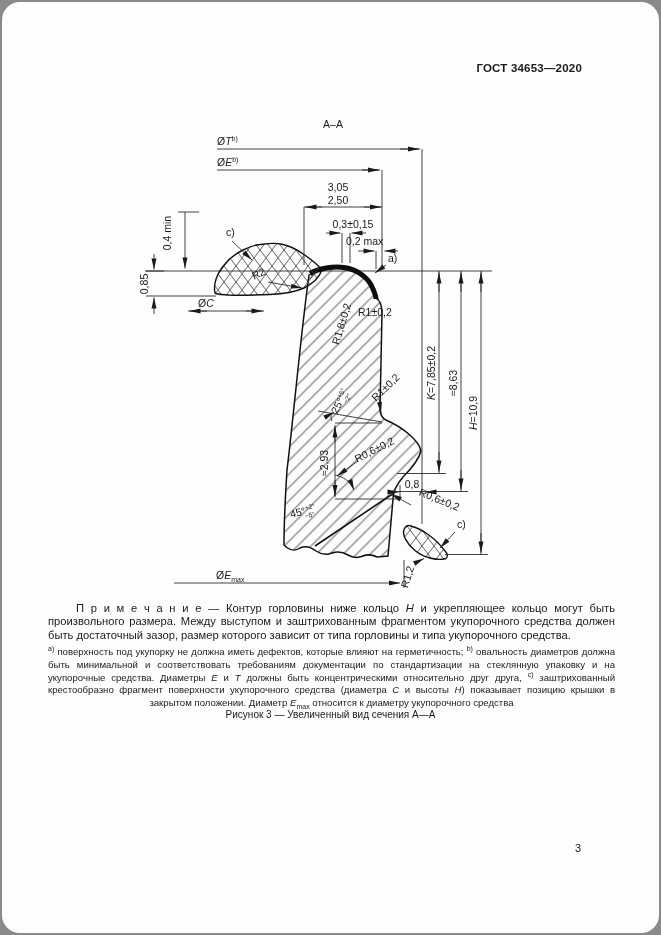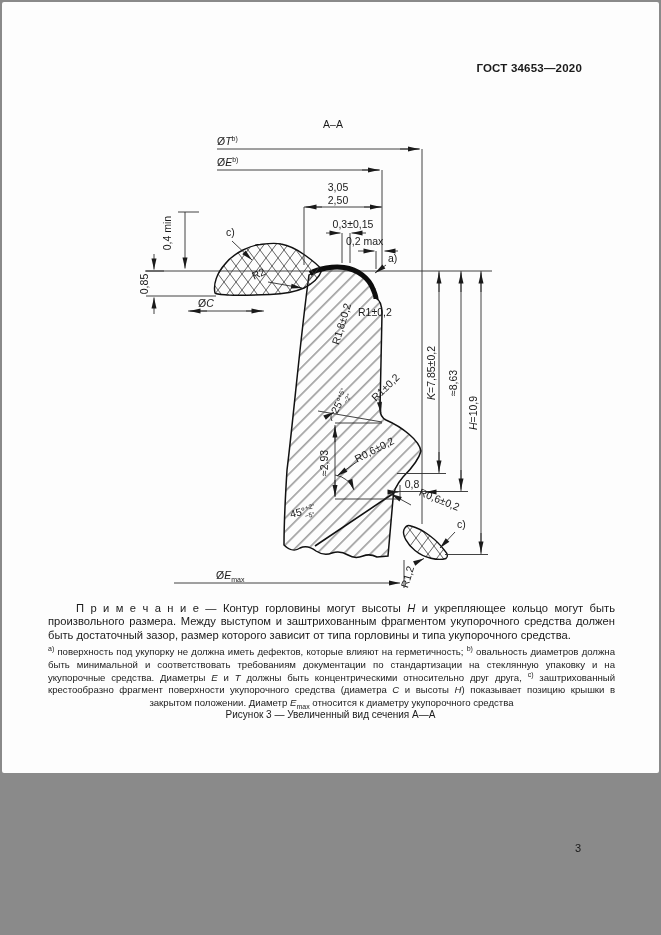--- a/index.html
+++ b/index.html
@@ -1,17 +1,17 @@
 <!DOCTYPE html>
 <html><head>
 <meta charset="utf-8">
 <style>
   html,body{margin:0;padding:0;}
   body{width:661px;height:935px;background:#8a8a8a;font-family:"Liberation Sans",sans-serif;overflow:hidden;}
-  .page{position:absolute;left:2px;top:2px;width:657px;height:771px;background:#fdfdfd;border-radius:2px;color:#1a1a1a;}
+  .page{position:absolute;left:2px;top:2px;width:657px;height:931px;background:#fdfdfd;border-radius:18px;color:#1a1a1a;}
   .hdr{position:absolute;top:60px;right:77px;font-size:11.5px;font-weight:bold;letter-spacing:.2px;}
   .pagenum{position:absolute;top:840px;right:78px;font-size:11px;}
   svg{position:absolute;left:0;top:0;}
   svg text{font-family:"Liberation Sans",sans-serif;font-size:10.5px;fill:#1a1a1a;}
   .it{font-style:italic;}
   .note{position:absolute;left:46px;right:44px;top:600px;font-size:11.2px;line-height:13.3px;text-align:justify;}
   .note .body{display:block;text-indent:28px;}
   .fnotes{position:absolute;left:46px;right:44px;top:644px;font-size:9.6px;line-height:12.8px;text-align:justify;text-align-last:center;}
   sup{font-size:7px;line-height:0;}
   sub{font-size:7px;line-height:0;}
@@ -169,21 +169,21 @@
       <text x="410" y="486" text-anchor="middle">0,8</text>
       <text transform="translate(436,501) rotate(22)" text-anchor="middle">R0,6±0,2</text>
       <text transform="translate(289,516) rotate(-14)"><tspan>45°</tspan><tspan dy="-4" font-size="6.5">+2°</tspan><tspan dx="-12" dy="8" font-size="6.5">−5°</tspan></text>
       <text x="455" y="526" font-size="8">c)</text>
       <text x="214" y="577"><tspan>Ø</tspan><tspan class="it">E</tspan><tspan dy="3" font-size="7">max</tspan></text>
       <text transform="translate(409,576) rotate(-73)" text-anchor="middle">R1,2</text>
     </g>
   </svg>
 
   <div class="note">
-    <span class="body"><span>П р и м е ч а н и е</span><span> — </span><span>Контур горловины могут высоты </span><span class="it">H</span><span> и укрепляющее кольцо могут быть произвольного размера. Между выступом и заштрихованным фрагментом укупорочного средства должен быть достаточный зазор, размер которого зависит от типа горловины и типа укупорочного средства.</span></span>
+    <span class="body"><span>П р и м е ч а н и е</span><span> — </span><span>Контур горловины ниже кольцо </span><span class="it">H</span><span> и укрепляющее кольцо могут быть произвольного размера. Между выступом и заштрихованным фрагментом укупорочного средства должен быть достаточный зазор, размер которого зависит от типа горловины и типа укупорочного средства.</span></span>
   </div>
 
   <div class="fnotes">
     <sup>a)</sup><span> поверхность под укупорку не должна иметь дефектов, которые влияют на герметичность; </span><sup>b)</sup><span> овальность диаметров должна быть минимальной и соответствовать требованиям документации по стандартизации на стеклянную упаковку и на укупорочные средства. Диаметры </span><span class="it">E</span><span> и </span><span class="it">T</span><span> должны быть концентрическими относительно друг друга, </span><sup>c)</sup><span> заштрихованный крестообразно фрагмент поверхности укупорочного средства (диаметра </span><span class="it">C</span><span> и высоты </span><span class="it">H</span><span>) показывает позицию крышки в закрытом положении. Диаметр </span><span class="it">E</span><sub>max</sub><span> относится к диаметру укупорочного средства</span>
   </div>
 
   <div class="caption">Рисунок 3 — Увеличенный вид сечения А—А</div>
 
   <div class="pagenum">3</div>
 </div>

